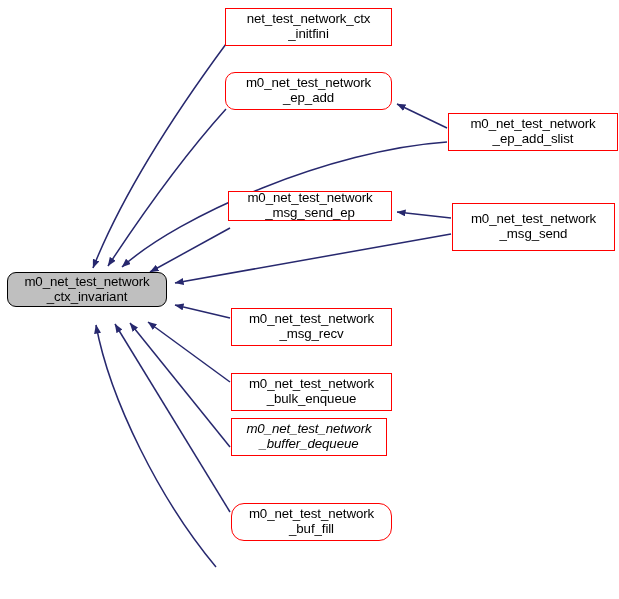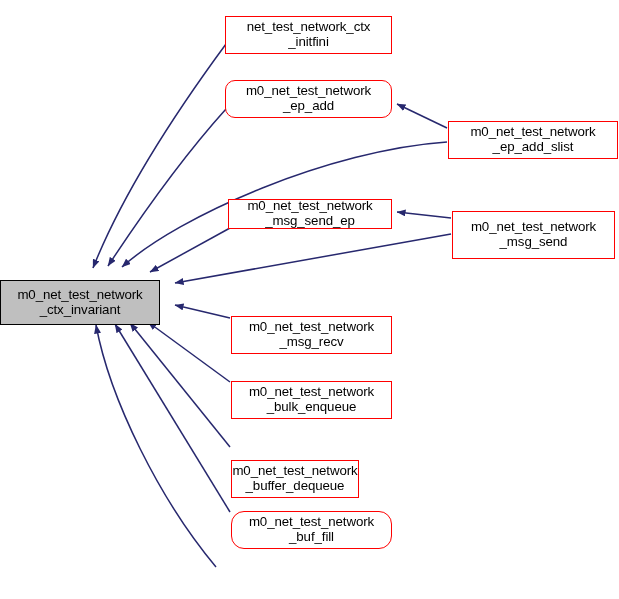--- a/index.html
+++ b/index.html
@@ -28,21 +28,20 @@
     box-sizing: border-box;
     display: flex;
     align-items: center;
     justify-content: center;
     text-align: center;
     line-height: 1.12;
     letter-spacing: -0.1px;
     white-space: pre;
     color: #000000;
     z-index: 5;
-    margin-top: 8px;
   }
   .node-caller {
     background: #ffffff;
     border: 1.6px solid #ff0000;
     font-size: 13.3px;
   }
   .node-center {
     background: #bfbfbf;
     border: 1.6px solid #000000;
     font-size: 13.3px;
@@ -81,21 +80,21 @@
       <path d="M 230 382 L 148 322"></path>
 
       <path d="M 230 447 L 130 323"></path>
 
       <path d="M 230 512 L 115 324"></path>
 
       <path d="M 216 567 C 160 500, 110 400, 96 325"></path>
     </g>
   </svg>
 
-  <div class="node node-center" style="left:0; top:272px; width:160px; height:45px;">
+  <div class="node node-center" style="left:7px; top:272px; width:160px; height:35px;border-radius:9px;">
     <span><span>m0_net_test_network</span>
 <span>_ctx_invariant</span></span>
   </div>
 
   <div class="node node-caller" style="left:225px; top:8px; width:167px; height:38px;">
     <span><span>net_test_network_ctx</span>
 <span>_initfini</span></span>
   </div>
 
   <div class="node node-caller" style="left:225px; top:72px; width:167px; height:38px;border-radius:10px;">
@@ -121,21 +120,21 @@
   <div class="node node-caller" style="left:231px; top:308px; width:161px; height:38px;">
     <span><span>m0_net_test_network</span>
 <span>_msg_recv</span></span>
   </div>
 
   <div class="node node-caller" style="left:231px; top:373px; width:161px; height:38px;">
     <span><span>m0_net_test_network</span>
 <span>_bulk_enqueue</span></span>
   </div>
 
-  <div class="node node-caller" style="left:231px; top:452px; width:128px; height:38px;">
+  <div class="node node-caller" style="left:231px; top:418px; width:156px; height:38px;font-style:italic;">
     <span><span>m0_net_test_network</span>
 <span>_buffer_dequeue</span></span>
   </div>
 
   <div class="node node-caller" style="left:231px; top:503px; width:161px; height:38px;border-radius:13px;">
     <span><span>m0_net_test_network</span>
 <span>_buf_fill</span></span>
   </div>
 
 

